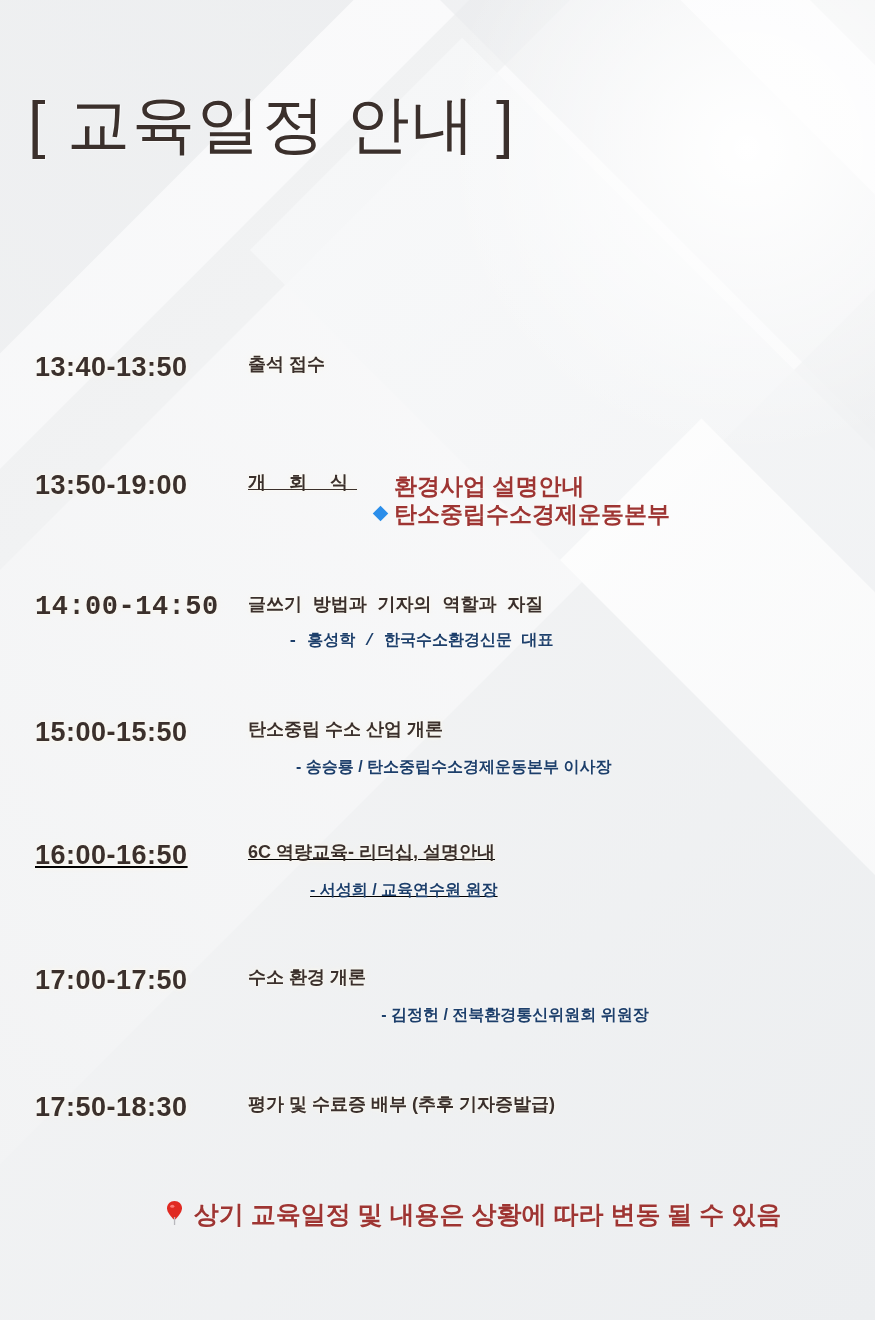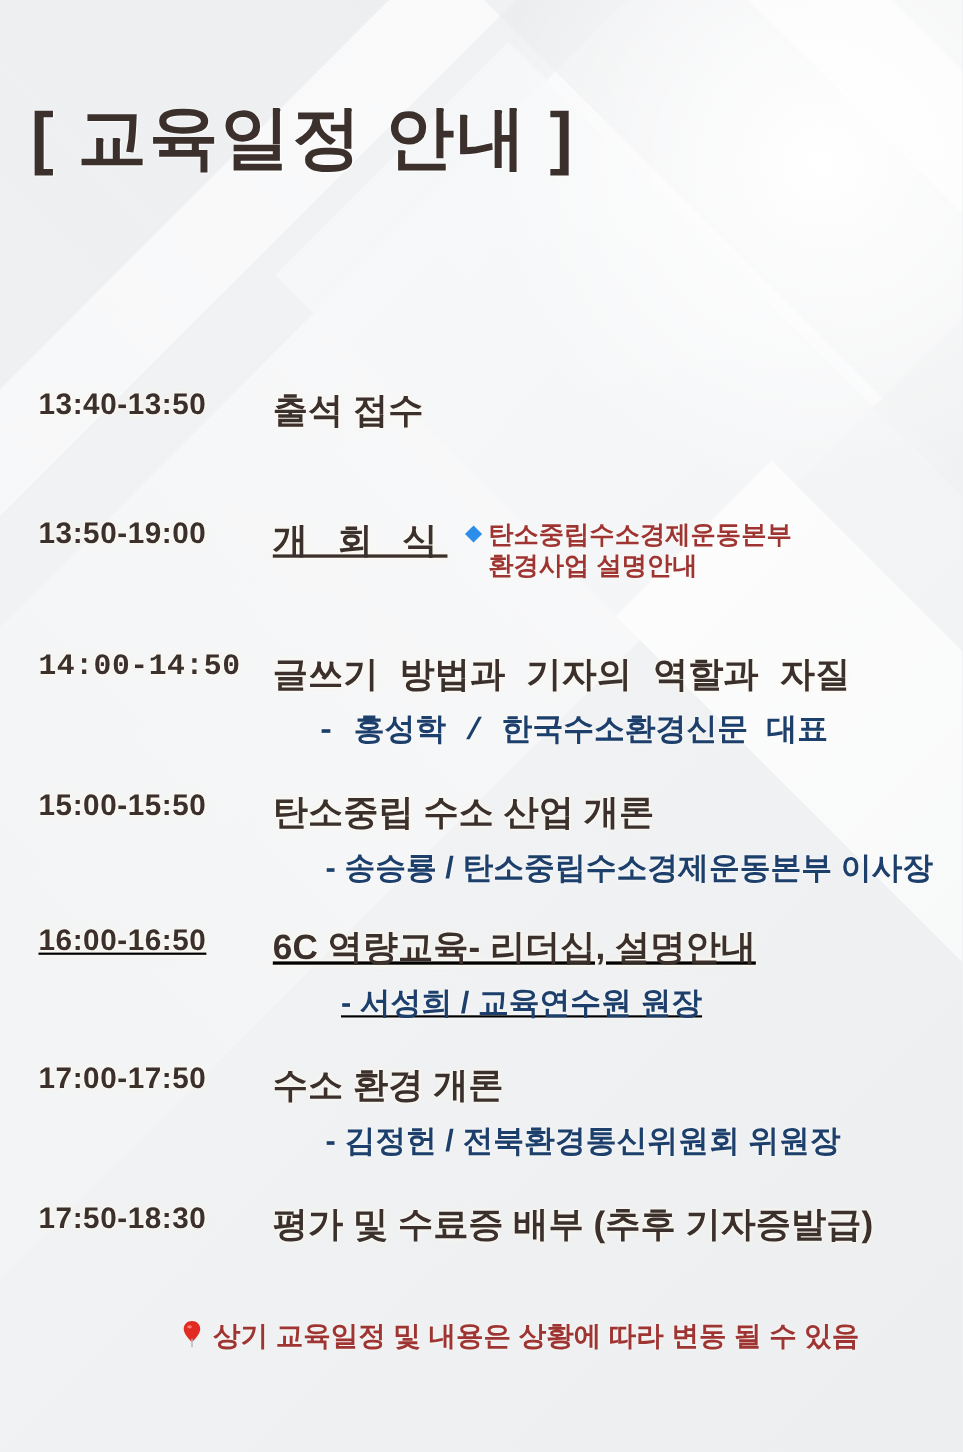--- a/index.html
+++ b/index.html
@@ -90,21 +90,21 @@
     z-index: 2;
     width: 875px;
     height: 1320px;
   }
 
   .poster-title {
     position: absolute;
     top: 82px;
     left: 28px;
     font-size: 63px;
-    font-weight: 700;
+    font-weight: 400;
     letter-spacing: 2px;
     color: #3b302c;
     white-space: nowrap;
     text-shadow:
       0 0 2px rgba(255,255,255,.9),
       1px 1px 0 rgba(255,255,255,.6);
   }
 
   .schedule {
     position: absolute;
@@ -134,21 +134,21 @@
     font-weight: 700;
     color: #3b302c;
     letter-spacing: .5px;
     text-shadow:
       0 0 3px rgba(255,252,240,.95),
       0 0 6px rgba(255,250,235,.7);
   }
 
   .title {
     flex: 0 0 auto;
-    font-size: 32px;
+    font-size: 18px;
     font-weight: 700;
     color: #3b302c;
     text-shadow:
       0 0 3px rgba(255,252,240,.95),
       0 0 6px rgba(255,250,235,.7);
   }
   .title.spaced { letter-spacing: 9px; text-decoration: underline; }
 
   
   .note-inline {
@@ -170,21 +170,21 @@
     width: 11px;
     height: 11px;
     background: #2b8eea;
     transform: rotate(45deg);
     margin-right: 8px;
     position: relative;
     top: -3px;
   }
 
   .speaker {
-    font-size: 28px;
+    font-size: 16px;
     font-weight: 700;
     color: #1d3f6b;
     white-space: nowrap;
     text-shadow: 0 0 3px rgba(255,255,255,.8);
   }
 
   .footer-note {
     position: absolute;
     top: 1198px;
     left: 0;
@@ -229,24 +229,24 @@
           <div class="time">13:40-13:50</div>
           <div class="title">출석 접수</div>
         </div>
       </div>
 
       <div class="row" style="position:absolute; top:140px; left:0;">
         <div class="row-main">
           <div class="time">13:50-19:00</div>
           <div class="title spaced">개 회 식</div>
           <div class="note-inline">
+            <div class="note-red" style="padding-left:19px;">환경사업 설명안내</div>
             <div class="note-red">
               <span class="diamond-bullet"></span><span>탄소중립수소경제운동본부</span>
             </div>
-            <div class="note-red" style="padding-left:19px;">환경사업 설명안내</div>
           </div>
         </div>
       </div>
 
       <div class="row" style="position:absolute; top:262px; left:0;font-family:Liberation Mono, monospace;">
         <div class="row-main">
           <div class="time">14:00-14:50</div>
           <div class="title">글쓰기 방법과 기자의 역할과 자질</div>
         </div>
         <div class="speaker" style="margin-left:288px; margin-top:8px;">- 홍성학 /  한국수소환경신문 대표</div>
@@ -266,21 +266,21 @@
           <div class="title">6C 역량교육- 리더십, 설명안내</div>
         </div>
         <div class="speaker" style="margin-left:310px; margin-top:9px;">- 서성희  / 교육연수원 원장</div>
       </div>
 
       <div class="row" style="position:absolute; top:635px; left:0;">
         <div class="row-main">
           <div class="time">17:00-17:50</div>
           <div class="title">수소 환경 개론</div>
         </div>
-        <div class="speaker" style="margin-left:296px; margin-top:9px;">- 김정헌  / 전북환경통신위원회  위원장</div>
+        <div class="speaker" style="margin-left:296px; margin-top:9px;text-align:center;">- 김정헌  / 전북환경통신위원회  위원장</div>
       </div>
 
       <div class="row" style="position:absolute; top:762px; left:0;">
         <div class="row-main">
           <div class="time">17:50-18:30</div>
           <div class="title">평가 및 수료증 배부 (추후 기자증발급)</div>
         </div>
       </div>
 
     </div>

